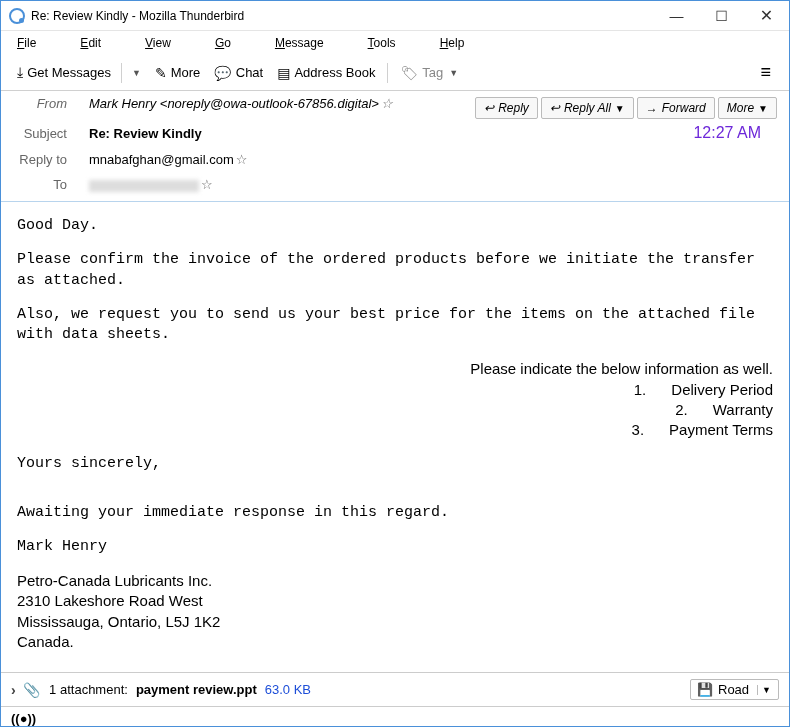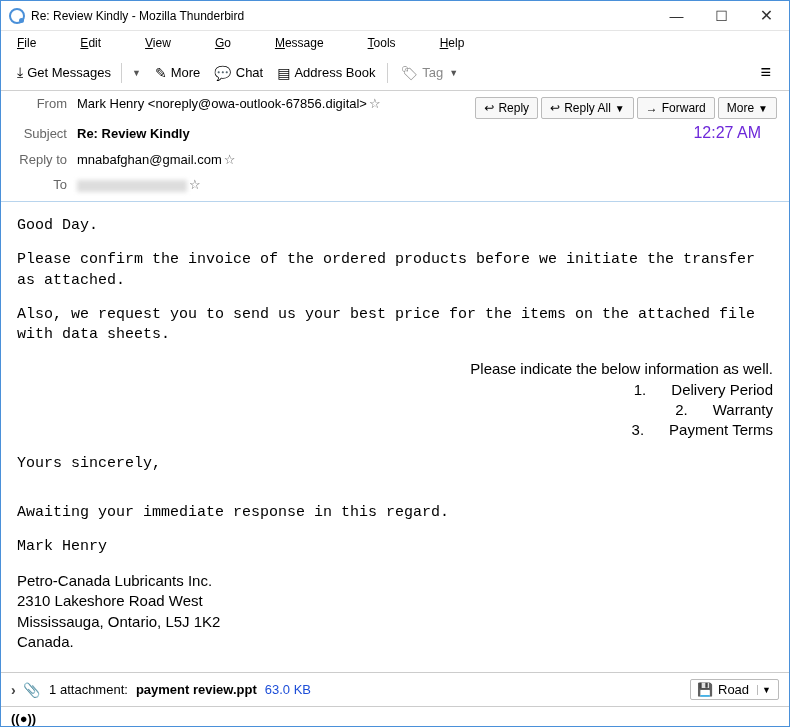--- a/index.html
+++ b/index.html
@@ -14,28 +14,28 @@
 .menubar .mi { padding:2px 6px; font-size:12px; color:#000;}
 .menubar .mi u{text-decoration:underline;}
 .toolbar { display:flex; align-items:center; padding:4px 10px; height:36px; border-bottom:1px solid #d0d0d0; gap:2px;}
 .tbtn { display:flex; align-items:center; gap:4px; padding:4px 6px; font-size:13px; color:#000;}
 .tbtn .ic{font-size:14px;}
 .sep{width:1px;height:20px;background:#d0d0d0;margin:0 4px;}
 .spacer{flex:1;}
 .hamburger{font-size:18px;padding:4px 8px;}
 .header-row{display:flex;padding:5px 14px;align-items:center;font-size:13px;}
 .header-label{width:62px;text-align:right;color:#666;padding-right:10px;}
-.header-value{flex:1;color:#000;}
+.header-value{flex:1;color:#000;margin-left:12px;}
 .header-value.bold{font-weight:600;}
 .star{color:#666;font-size:13px;margin-left:2px;display:inline-block;}
 .action-bar{display:flex;gap:3px;padding:6px 12px 0 0;justify-content:flex-end;}
 .abtn{border:1px solid #bbb;background:#f8f8f8;padding:3px 8px;font-size:12px;display:flex;align-items:center;gap:4px;border-radius:2px;}
 .abtn .arr{font-size:10px;}
 .header-block{border-bottom:1px solid #b8d4ed;padding-bottom:4px;position:relative;}
-.header-top{display:flex;}
+.header-top{display:flex;font-style:italic;}
 .header-left{flex:1;}
 .time{color:#6d28d9;font-size:16px;padding-right:14px;}
 .body{padding:14px 16px;font-size:15px;color:#000;line-height:1.35;height:470px;overflow:auto;}
 .body p{margin:0 0 14px 0;font-family:Liberation Mono, monospace;}
 .body .list{margin:0 0 14px 0;}
 .body .list div{padding:0;text-align:right;}
 .attach-bar{display:flex;align-items:center;border-top:1px solid #ccc;padding:6px 10px;height:34px;font-size:13px;gap:8px;}
 .attach-bar .exp{font-size:14px;font-weight:bold;color:#444;}
 .attach-bar .clip{font-size:14px;}
 .attach-bar .name{font-weight:600;}

